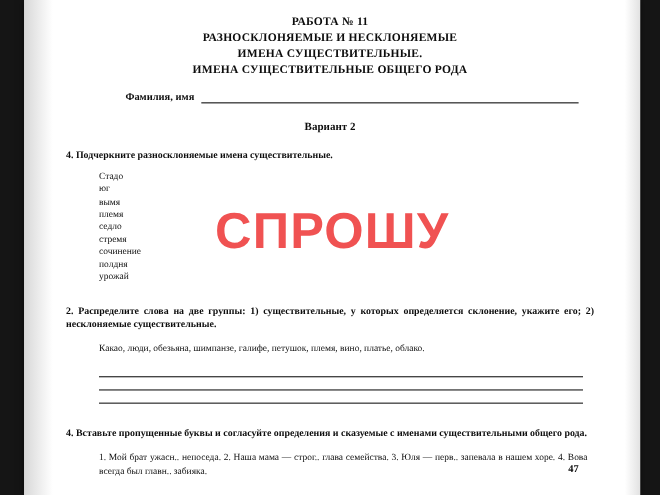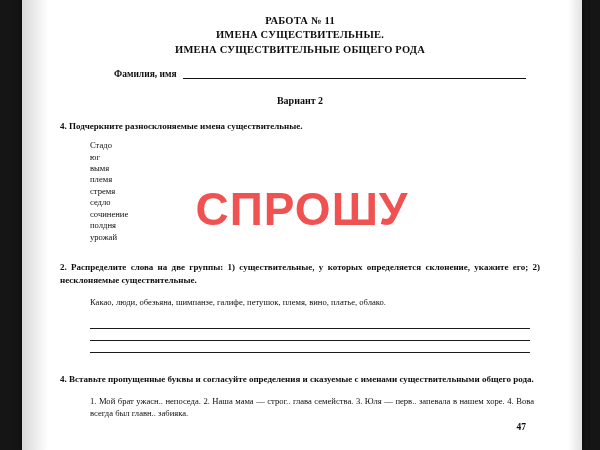--- a/index.html
+++ b/index.html
@@ -170,39 +170,40 @@
 <div id="page-wrap">
 
   <div class="side-dark left"></div>
   <div class="side-dark right"></div>
 
   <div id="sheet">
     <div id="content">
 
       <div class="title-block">
         <div>РАБОТА № 11</div>
+        <div>РАЗНОСКЛОНЯЕМЫЕ И НЕСКЛОНЯЕМЫЕ</div>
         <div>ИМЕНА СУЩЕСТВИТЕЛЬНЫЕ.</div>
         <div>ИМЕНА СУЩЕСТВИТЕЛЬНЫЕ ОБЩЕГО РОДА</div>
       </div>
 
       <div class="name-line">
         <span class="name-label">Фамилия, имя</span>
         <span class="name-rule"></span>
       </div>
 
       <div class="variant">Вариант 2</div>
 
       <div class="task task-1">4. Подчеркните разносклоняемые имена существительные.</div>
       <div class="word-list">
         <div>Стадо</div>
         <div>юг</div>
         <div>вымя</div>
         <div>племя</div>
+        <div>седло</div>
         <div>стремя</div>
-        <div>седло</div>
         <div>сочинение</div>
         <div>полдня</div>
         <div>урожай</div>
       </div>
 
       <div class="task task-2">2. Распределите слова на две группы: 1) существительные, у которых определяется склонение, укажите его; 2) несклоняемые существительные.</div>
       <div class="para">Какао, люди, обезьяна, шимпанзе, галифе, петушок, племя, вино, платье, облако.</div>
       <div class="rules">
         <div class="rule"></div>
         <div class="rule"></div>

